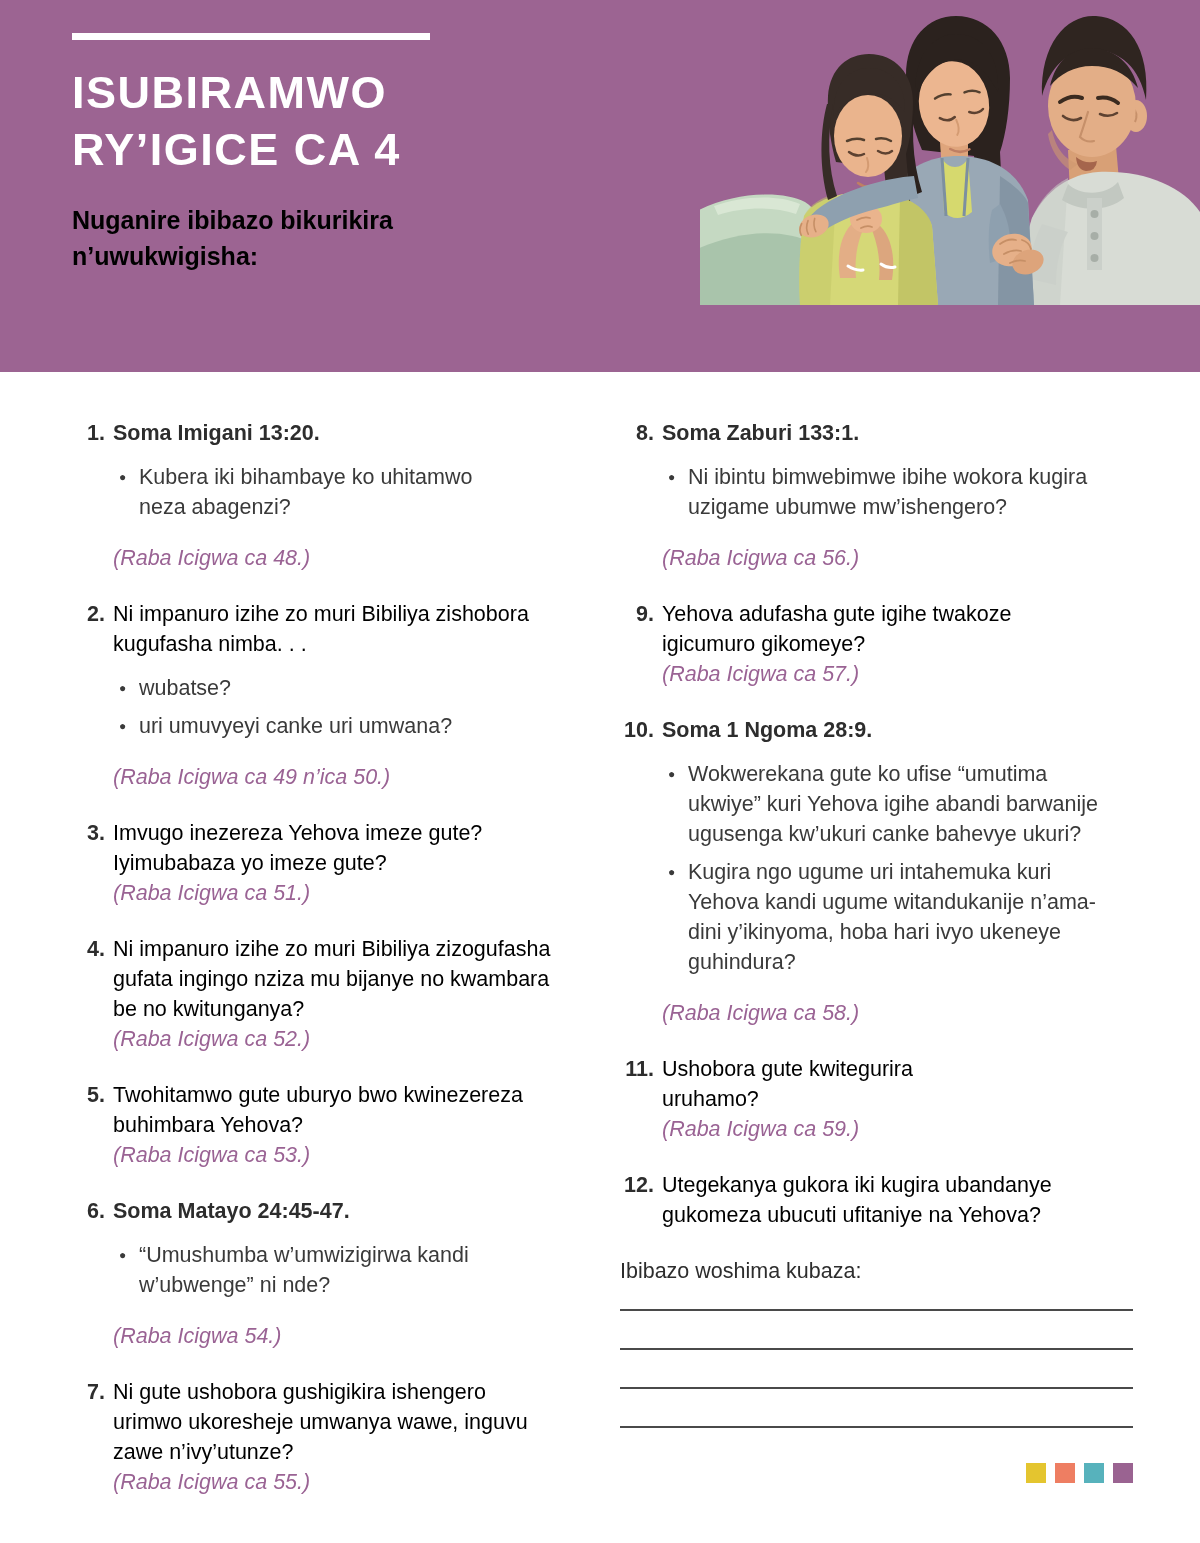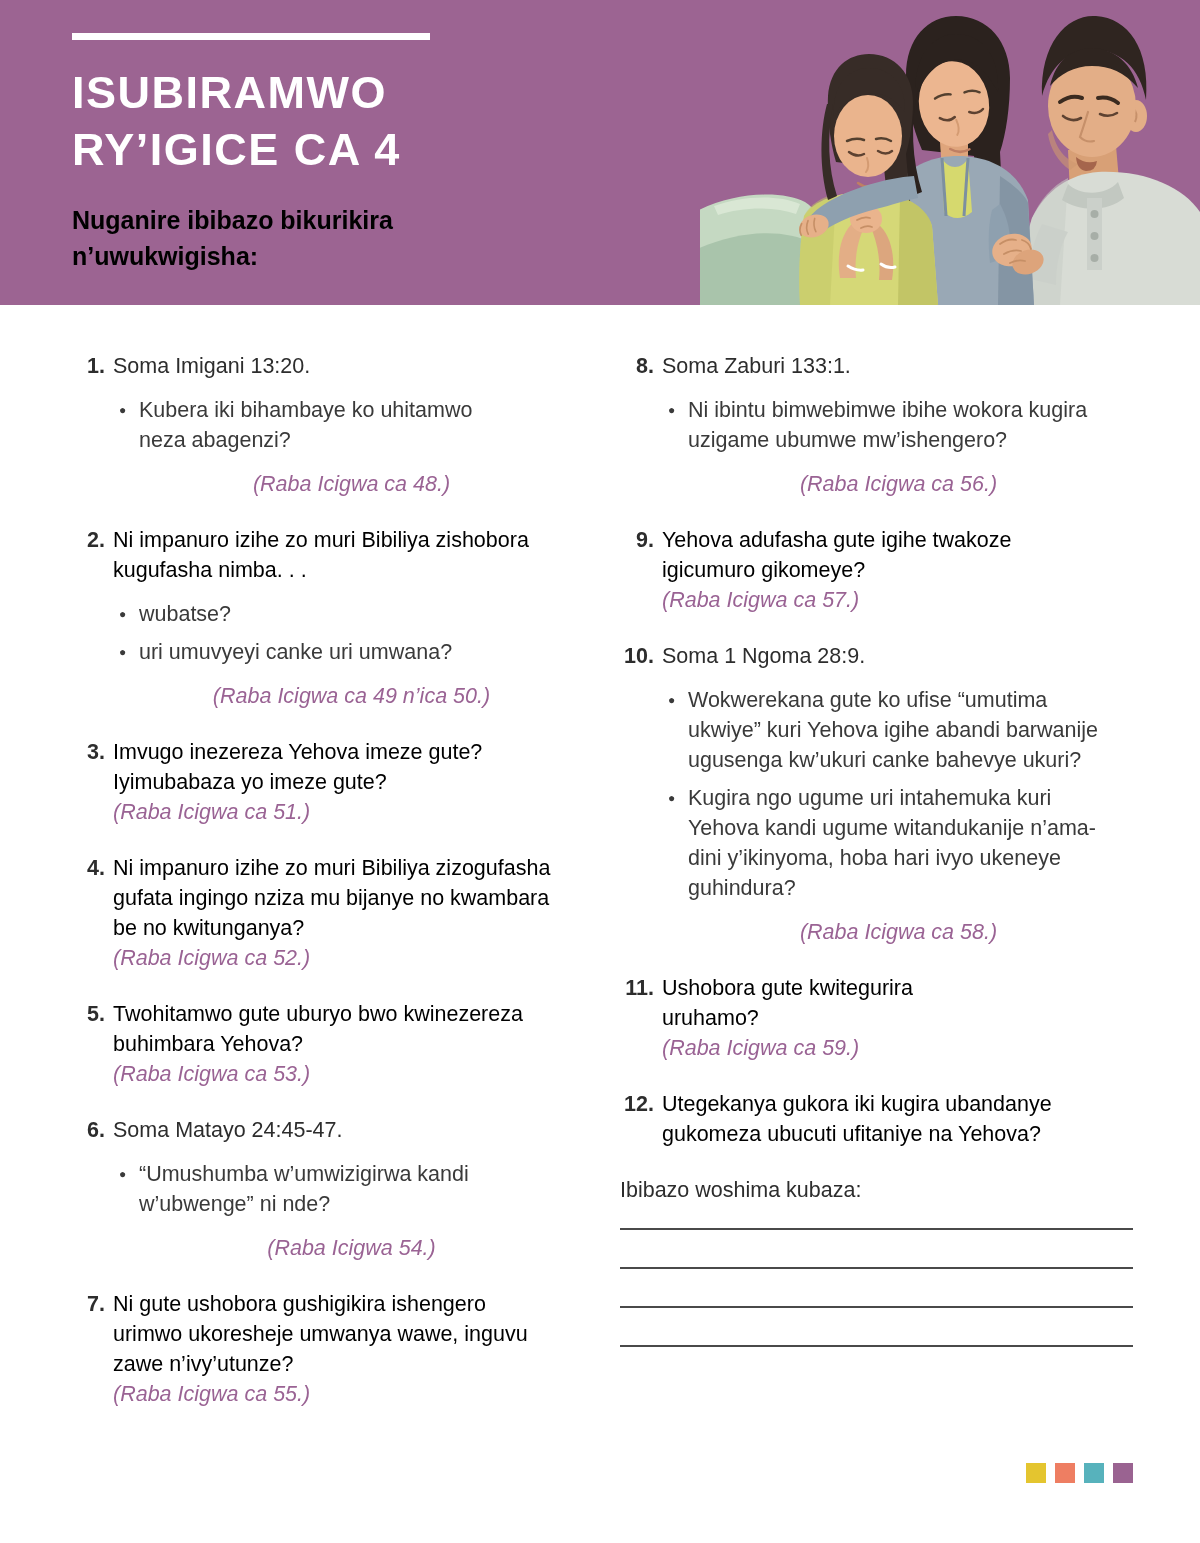--- a/index.html
+++ b/index.html
@@ -8,21 +8,21 @@
     width: 1200px; height: 1543px;
     position: relative;
     background: #ffffff;
     font-family: "Liberation Sans", sans-serif;
     overflow: hidden;
   }
 
   
   .hero {
     position: relative;
-    height: 305px;
+    height: 372px;
     background: #9c6492;
     overflow: hidden;
   }
   .hero-text { position: absolute; left: 72px; top: 33px; z-index: 2; }
   .hero-rule { width: 358px; height: 7px; background: #ffffff; }
   .hero-title {
     margin: 24px 0 0 0;
     color: #ffffff;
     font-size: 45px;
     line-height: 57px;
@@ -52,21 +52,21 @@
   }
   .col-right .num { width: 34px; }
   .item-body { flex: 1; min-width: 0; }
 
   .q {
     margin: 0;
     font-size: 21.5px; line-height: 30px;
     color: #000000;
     white-space: pre-line;
   }
-  .q.bold { font-weight: normal; color: #2d2d2d; }
+  .q.bold { font-weight: bold; color: #2d2d2d; }
 
   .bullets { list-style: none; margin: 14px 0 0 0; padding: 0; }
   .bullet {
     position: relative;
     padding-left: 26px;
     margin-top: 8px;
     font-size: 21.5px; line-height: 30px;
     color: #3a3a3a;
     white-space: pre-line;
   }
@@ -75,21 +75,21 @@
     position: absolute; left: 6px; top: 0;
     font-size: 12px; line-height: 30px; color: #3a3a3a;
   }
 
   .ref {
     margin: 0;
     font-size: 21.5px; line-height: 30px;
     font-style: italic;
     color: #9a6394;
   }
-  .ref.spaced { margin-top: 14px; text-align: center; }
+  .ref.spaced { margin-top: 21px; }
 
   
   .ask-heading {
     margin: 8px 0 0 0;
     font-size: 21.5px; line-height: 30px;
     font-weight: normal; color: #2d2d2d;
   }
   .ask-lines { width: 513px; }
   .write-line { height: 39px; border-bottom: 2px solid #4a4a4a; }
   .write-line:first-child { height: 25px; }

